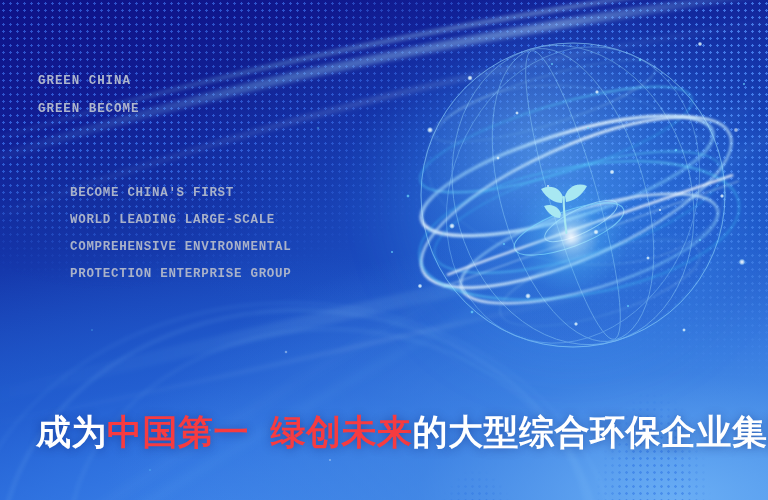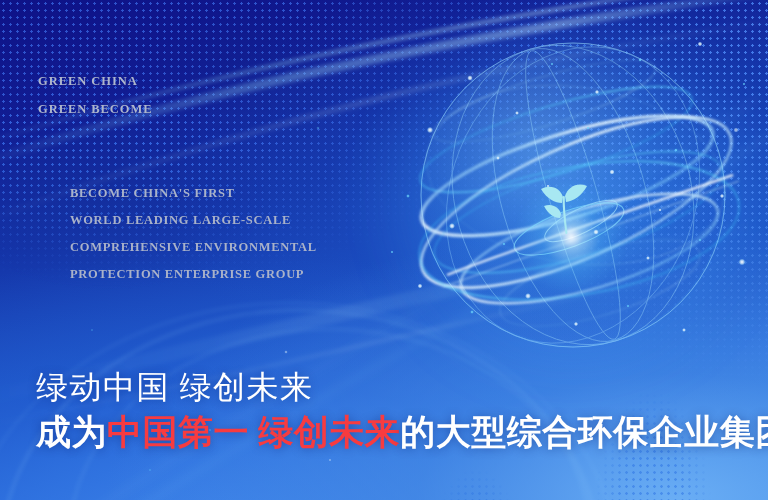--- a/index.html
+++ b/index.html
@@ -1,18 +1,18 @@
 <!DOCTYPE html>
 <html><head>
 <meta charset="utf-8">
 <style>
   html,body{margin:0;padding:0;background:#0a1170;}
   .stage{
     position:relative;width:768px;height:500px;overflow:hidden;
-    font-family:Liberation Serif, serif;
+    font-family:Liberation Mono, monospace;
     background:
       radial-gradient(ellipse 120% 90% at 88% 100%, rgba(108,176,246,0.95) 0%, rgba(76,146,232,0.55) 28%, rgba(40,100,210,0.0) 62%),
       radial-gradient(ellipse 110% 80% at 30% 108%, rgba(60,130,233,0.95) 0%, rgba(38,100,216,0.45) 40%, rgba(25,70,190,0.0) 72%),
       radial-gradient(ellipse 70% 60% at 74% 38%, rgba(46,122,226,0.75) 0%, rgba(30,85,200,0.25) 45%, rgba(20,50,170,0) 75%),
       linear-gradient(168deg, #0e1287 0%, #111c92 18%, #1434a8 38%, #1c52c4 58%, #2a6ddc 76%, #4a93ea 100%);
   }
 
   
   .dots{position:absolute;inset:0;pointer-events:none;}
   .dots-top{
@@ -294,18 +294,17 @@
   </svg>
 
   <div class="eyebrow e1">GREEN CHINA</div>
   <div class="eyebrow e2">GREEN BECOME</div>
 
   <div class="claim c1">BECOME CHINA'S FIRST</div>
   <div class="claim c2">WORLD LEADING LARGE-SCALE</div>
   <div class="claim c3">COMPREHENSIVE ENVIRONMENTAL</div>
   <div class="claim c4">PROTECTION ENTERPRISE GROUP</div>
 
-  <div class="cn cn1">绿动中国 绿创未来</div>
   <div class="cn cn2">
     <span>成为</span><span class="hl">中国第一 绿创未来</span><span>的大型综合环保企业集团</span>
   </div>
 
 </div>
 
 </body></html>

